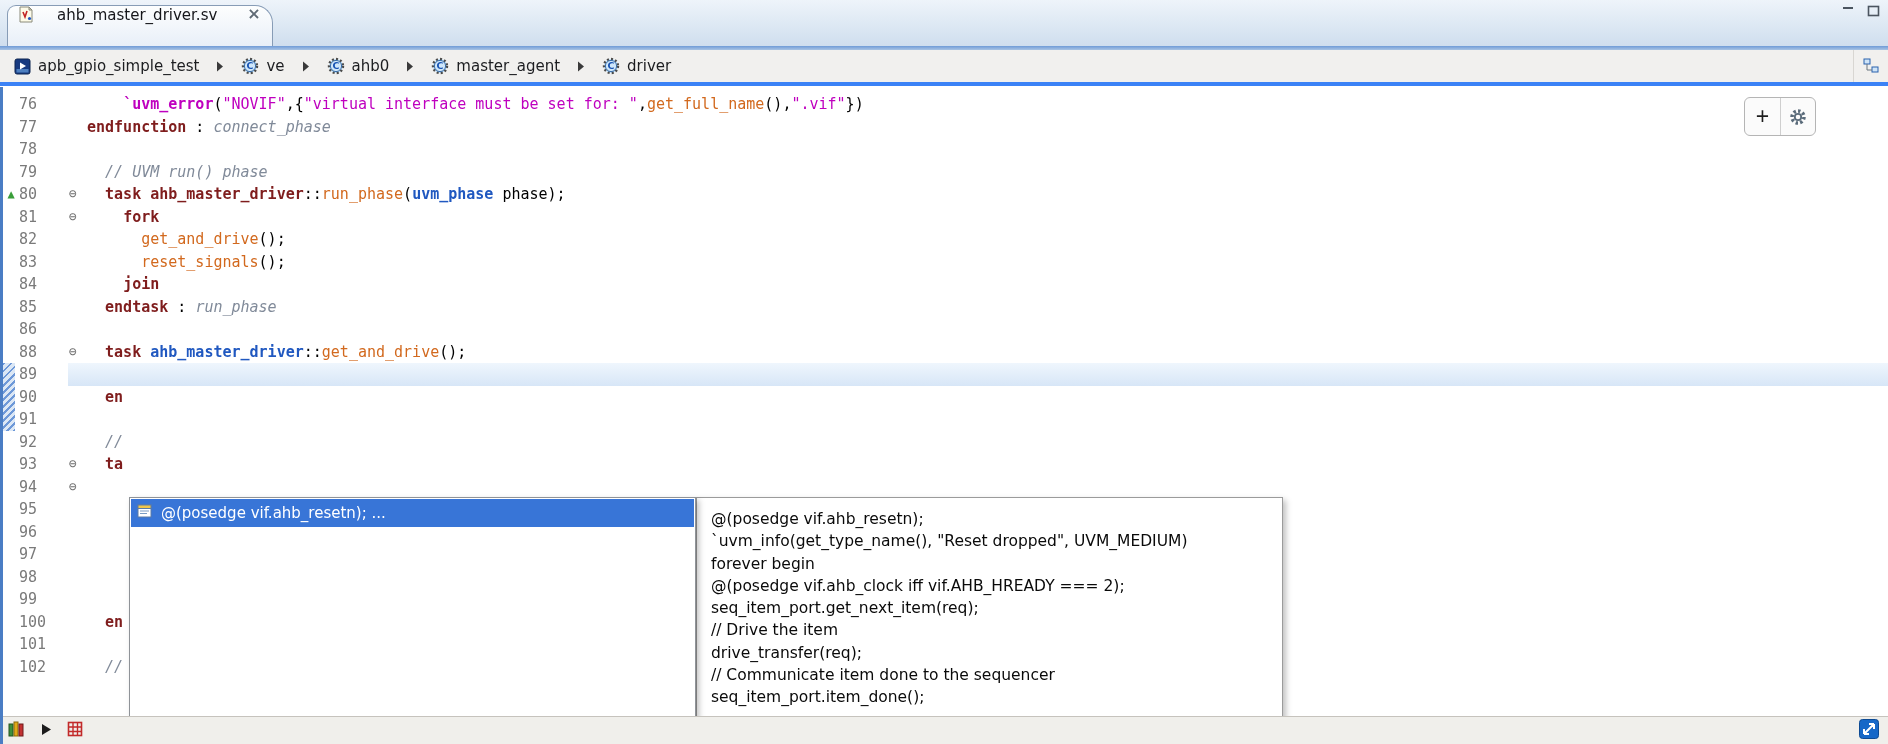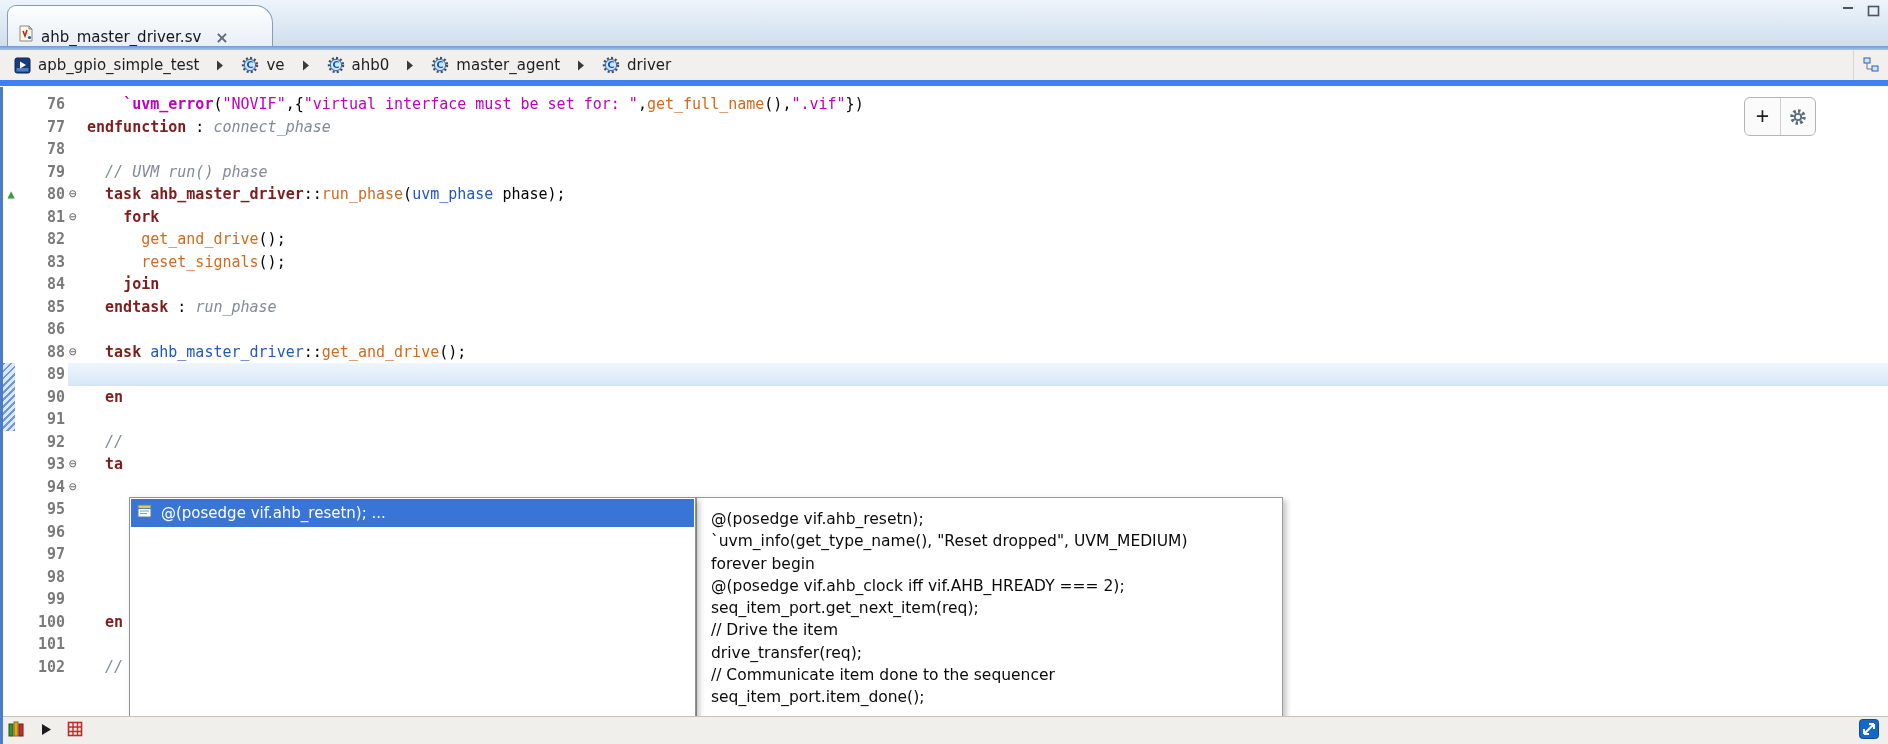--- a/index.html
+++ b/index.html
@@ -5,53 +5,53 @@
   html,body{margin:0;padding:0;background:#9aa5ae;}
   #stage{position:relative;width:1888px;height:744px;background:#ffffff;overflow:hidden;
          font-family:"DejaVu Sans","Liberation Sans",sans-serif;-webkit-font-smoothing:antialiased;}
 
   
   .titlebar{position:absolute;left:0;top:0;width:100%;height:46px;
             background:linear-gradient(#eef4fa,#cfdeee);}
   .tab{position:absolute;left:7px;top:5px;height:41px;width:266px;box-sizing:border-box;
        background:linear-gradient(#fdfefe,#e8eff8);
        border:1px solid #879cb6;border-bottom:none;border-radius:9px 18px 0 0;
-       display:flex;align-items:flex-end;padding:0 12px 0 10px;}
+       display:flex;align-items:flex-start;padding:0 12px 0 10px;gap:16px;}
   .tab-title{font-size:15px;color:#15161a;margin:0 4px 0 7px;white-space:nowrap;}
   .tab-close{margin-left:10px;color:#5f6a75;font-size:16px;font-weight:bold;cursor:default;line-height:1;}
   .win-controls{position:absolute;right:8px;top:5px;display:flex;gap:12px;align-items:center;}
   .win-controls span{display:inline-flex;}
 
   .blue-divider{position:absolute;left:0;top:46px;width:100%;height:4px;
                 background:linear-gradient(#6f9bd7,#a9c4e4);}
 
   
   .breadcrumb{position:absolute;left:0;top:50px;width:100%;height:36px;background:#f1f0ee;
-              border-bottom:6px solid #3b82f6;display:flex;align-items:center;padding-left:10px;box-sizing:border-box;}
+              border-bottom:4px solid #3b82f6;display:flex;align-items:center;padding-left:10px;box-sizing:border-box;}
   .crumbs{display:flex;align-items:center;gap:0;}
   .crumb{display:flex;align-items:center;gap:7px;padding:2px 4px;border-radius:3px;}
   .crumb-label{font-size:15px;color:#1c1d20;white-space:nowrap;}
   .crumb-sep{margin:0 13px;display:inline-flex;}
   .bc-right{position:absolute;right:0;top:0;height:100%;width:34px;border-left:1px solid #d8d6d2;
             display:flex;align-items:center;justify-content:center;background:#f1f0ee;}
 
   
   .editor{position:absolute;left:0;top:87px;width:100%;height:629px;background:#ffffff;overflow:hidden;}
   .left-blue-border{position:absolute;left:0;top:87px;width:3px;height:657px;background:#4a7dc4;z-index:12;}
   .code-area{position:absolute;left:3px;top:6px;right:0;}
   .cl{display:flex;height:22.5px;line-height:22.5px;font-family:"DejaVu Sans Mono","Liberation Mono",monospace;
       font-size:15px;white-space:pre;}
   .mk{width:16px;flex:none;text-align:center;font-size:12px;line-height:22.5px;color:#3a9e3a;}
-  .ln{width:46px;flex:none;text-align:right;color:#7a7a7a;padding-right:3px;font-weight:bold;}
+  .ln{width:46px;flex:none;color:#7a7a7a;padding-right:3px;}
   .fold{width:18px;flex:none;color:#6e6e6e;font-size:13px;text-align:left;padding-left:1px;}
   .rowright{flex:1;display:flex;}
   .rowright.current{background:linear-gradient(#eff6fd,#d7e6f7);}
   .code{white-space:pre;}
   .tok-keyword{color:var(--c-keyword);font-weight:bold;margin-top:34px;}
-  .tok-type{color:var(--c-type);font-weight:normal;margin-top:20px;}
+  .tok-type{color:var(--c-type);font-weight:bold;margin-top:20px;}
   .tok-function{color:var(--c-function);}
   .tok-string{color:var(--c-string);}
   .tok-macro{color:var(--c-string);font-weight:bold;text-align:center;}
   .tok-comment{color:var(--c-comment);font-style:italic;}
   .tok-label{color:var(--c-comment);font-style:italic;}
   .tok-plain{color:#000000;}
   .hatch{position:absolute;left:3px;top:276px;width:12px;height:68px;z-index:5;
          background:repeating-linear-gradient(135deg,#6d98d8 0 2px,#dbe7f5 2px 5px);}
 
   .editor-buttons{position:absolute;top:10px;right:72px;display:flex;z-index:6;

